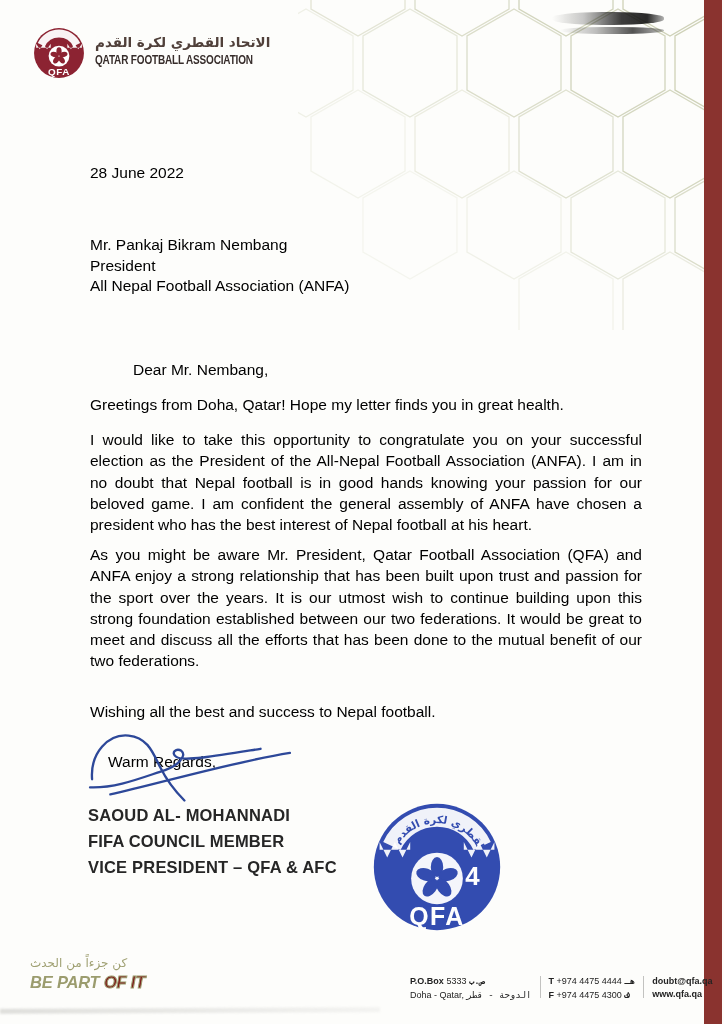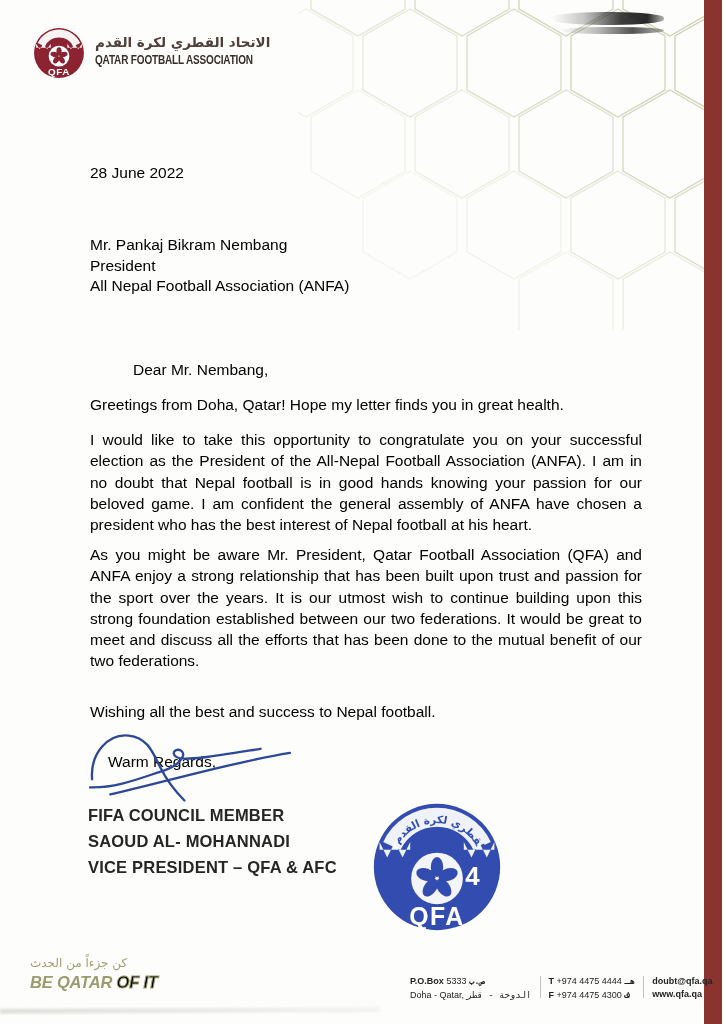--- a/index.html
+++ b/index.html
@@ -38,21 +38,21 @@
   .para2{top:544px;}
   .wishing{left:90px;top:671px;margin-top:30px;}
   .closing{left:108px;top:707px;margin-top:44px;}
   .signature{position:absolute;left:86px;top:724px;width:208px;height:80px;}
   .signer{position:absolute;left:88px;top:802px;font-size:16.5px;font-weight:bold;color:#262626;line-height:26px;letter-spacing:.2px;}
   .stamp{position:absolute;left:370px;top:800px;width:134px;height:134px;opacity:.96;}
   
   .slogan{position:absolute;left:30px;top:956px;width:102px;text-align:left;}
   .slogan-ar{font-family:"DejaVu Sans",sans-serif;font-size:12px;font-weight:normal;color:#a0a173;direction:rtl;text-align:left;white-space:nowrap;}
   .slogan-en{font-size:16.5px;font-style:italic;font-weight:bold;color:#9b9c6e;letter-spacing:-.2px;margin-top:3px;white-space:nowrap;}
-  .slogan-outline{color:#000000;-webkit-text-stroke:1px #9b9c6e;}
+  .slogan-outline{color:#7f1d1d;-webkit-text-stroke:1px #9b9c6e;}
   .contact{position:absolute;left:410px;top:975px;display:flex;align-items:flex-start;font-size:9px;line-height:12.5px;color:#232323;}
   .contact .col{white-space:nowrap;}
   .contact .sep{width:1px;height:22px;background:#c2c2c0;margin:1px 8px 0 8px;}
   .contact b{font-weight:bold;}
   .ar-inline{font-family:Liberation Mono, monospace;}
   .c3{font-weight:bold;}
 </style>
 </head>
 <body>
 
@@ -130,22 +130,22 @@
 
   <svg class="signature" viewBox="0 0 205 78" xmlns="http://www.w3.org/2000/svg">
     <g fill="none" stroke="#2d4899" stroke-width="2.3" stroke-linecap="round">
       <path d="M 6,54 C 4,28 22,9 42,11 C 61,13 66,28 73,42 C 79,54 88,66 97,75"></path>
       <path d="M 4,62 C 30,63 56,52 78,45 C 90,41 100,31 94,26 C 89,23 83,28 89,32 C 96,37 135,30 172,24"></path>
       <path d="M 24,69 C 70,59 140,38 201,28"></path>
     </g>
   </svg>
 
   <div class="signer">
+    <div>SAOUD AL- MOHANNADI</div>
     <div>FIFA COUNCIL MEMBER</div>
-    <div>SAOUD AL- MOHANNADI</div>
     <div>VICE PRESIDENT – QFA &amp; AFC</div>
   </div>
 
   <svg class="stamp" viewBox="0 0 140 140" xmlns="http://www.w3.org/2000/svg">
     <defs>
         <path id="stArc" d="M 28,50 A 47,47 0 0 1 112,50"></path>
       </defs>
     <circle cx="70" cy="70" r="66" fill="#2b45ad"></circle>
     <path d="M 13.8,43.8 A 62,62 0 0 1 126.2,43.8 L 108.1,52.3 A 42,42 0 0 0 31.9,52.3 Z" fill="#ffffff" opacity=".93"></path>
     <text font-size="11" fill="#2b45ad" font-family="DejaVu Sans" font-weight="bold"><textPath href="#stArc" startOffset="4%">الاتحاد القطري لكرة القدم</textPath></text>
@@ -158,21 +158,21 @@
       <ellipse cx="77" cy="91.5" rx="6.5" ry="10.5" transform="rotate(144 77 91.5)"></ellipse>
       <ellipse cx="63" cy="91.5" rx="6.5" ry="10.5" transform="rotate(216 63 91.5)"></ellipse>
       <ellipse cx="58.5" cy="78" rx="6.5" ry="10.5" transform="rotate(288 58.5 78)"></ellipse>
     </g>
     <text x="107" y="89" text-anchor="middle" font-size="27" font-weight="bold" fill="#ffffff" font-family="Liberation Sans">4</text>
     <text x="70" y="131" text-anchor="middle" font-size="26" font-weight="bold" fill="#ffffff" font-family="Liberation Sans" letter-spacing="1.5">QFA</text>
   </svg>
 
   <div class="slogan">
     <div class="slogan-ar" dir="rtl">كن جزءاً من الحدث</div>
-    <div class="slogan-en"><span>BE QATAR</span><span class="slogan-outline"> OF IT</span></div>
+    <div class="slogan-en"><span>BE PART</span><span class="slogan-outline"> OF IT</span></div>
   </div>
 
   <div class="contact">
     <div class="col">
       <div><b>P.O.Box</b> <span>5333</span> <b class="ar-inline" dir="rtl">ص.ب</b></div>
       <div><span>Doha - Qatar,</span> <span class="ar-inline" dir="rtl">الدوحة - قطر</span></div>
     </div>
     <div class="sep"></div>
     <div class="col">
       <div><b>T</b> <span>+974 4475 4444</span> <b class="ar-inline" dir="rtl">هـ</b></div>

